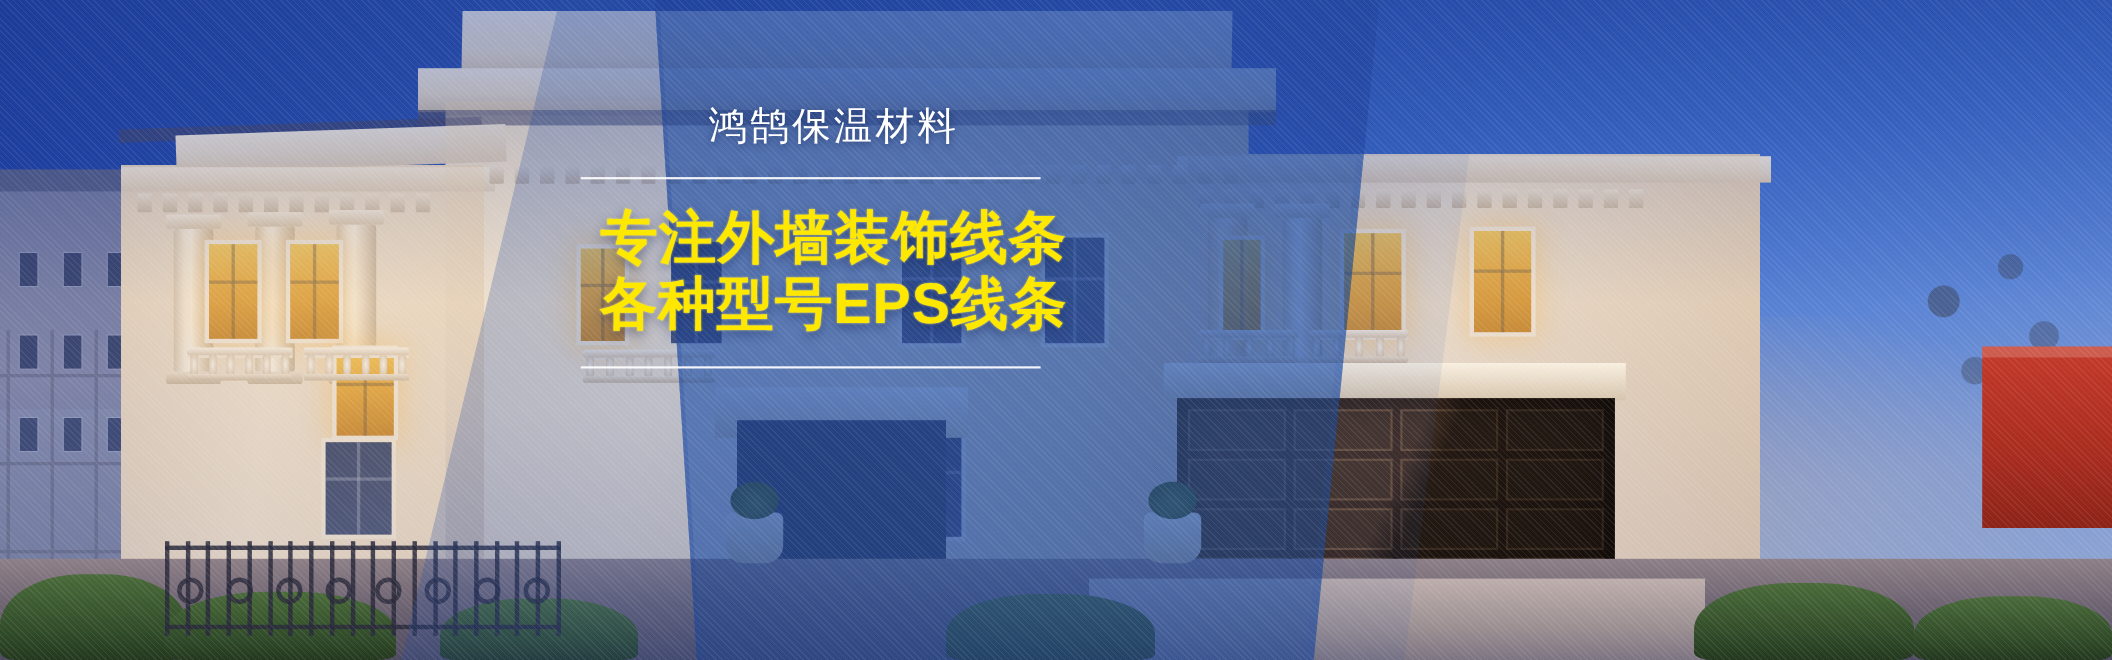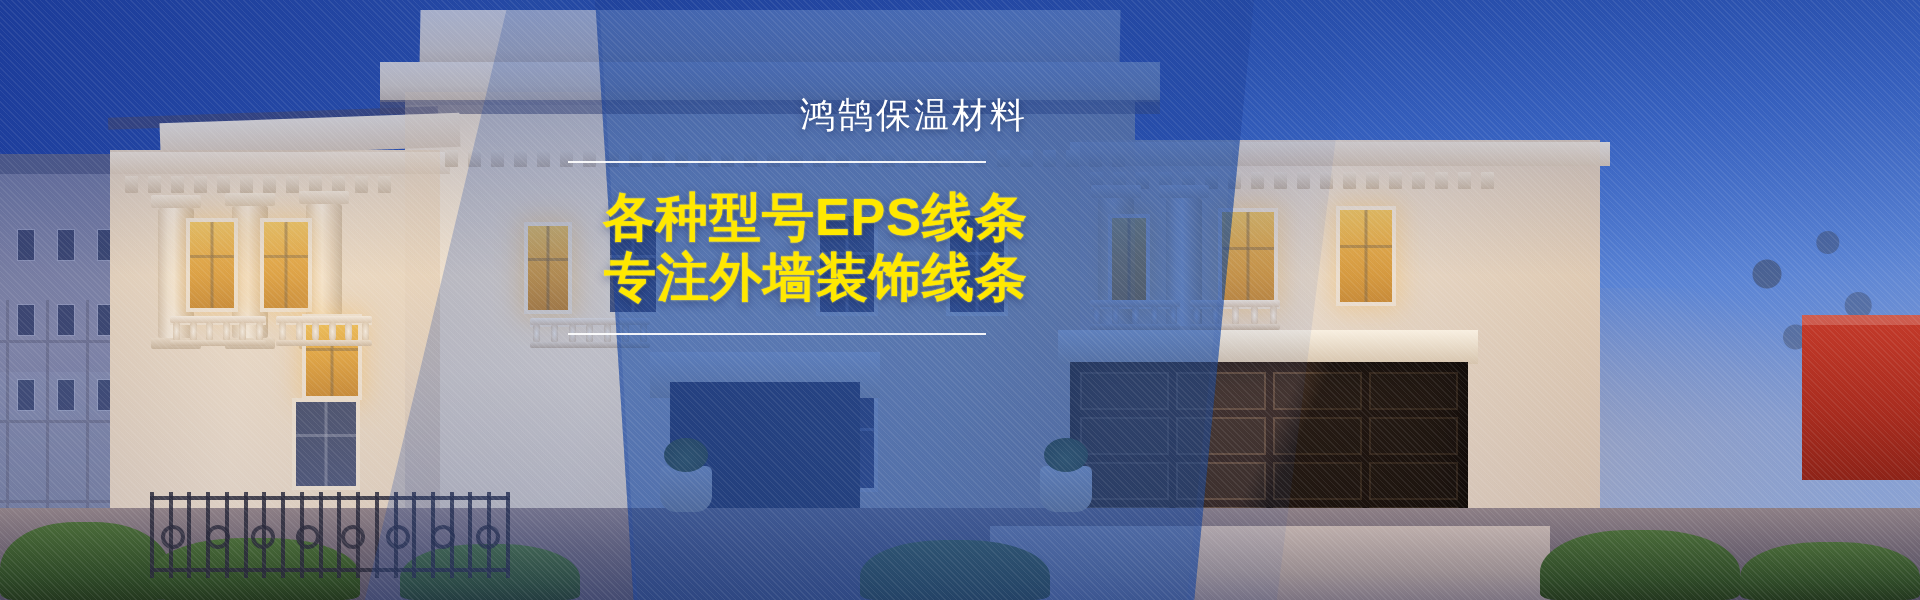--- a/index.html
+++ b/index.html
@@ -303,24 +303,24 @@
       rgba(255,255,255,.075) 1px,
       rgba(0,0,0,0) 1px,
       rgba(0,0,0,0) 4px
     );
     pointer-events:none;
   }
 
   
   .copy{
     position:absolute;
-    left:568px; top:96px;
+    left:528px; top:96px;
     width:460px;
     z-index:40;
-    text-align:right;
+    text-align:center;
   }
   .brand{
     font-size:35px;
     line-height:1.1;
     color:#ffffff;
     letter-spacing:3px;
     font-weight:400;
     text-shadow:0 2px 7px rgba(10,25,70,.55);
     white-space:nowrap;
   }
@@ -679,22 +679,22 @@
 
   <div class="stripes"></div>
 
   <div class="copy">
 
     <div class="brand">鸿鹄保温材料</div>
 
     <div class="rule"></div>
 
     <div class="headline">
+      <span class="ln">专注外墙装饰线条</span>
       <span class="ln">各种型号EPS线条</span>
-      <span class="ln">专注外墙装饰线条</span>
     </div>
 
     <div class="rule2"></div>
 
 
   </div>
 
 </div>
 
 </body></html>

